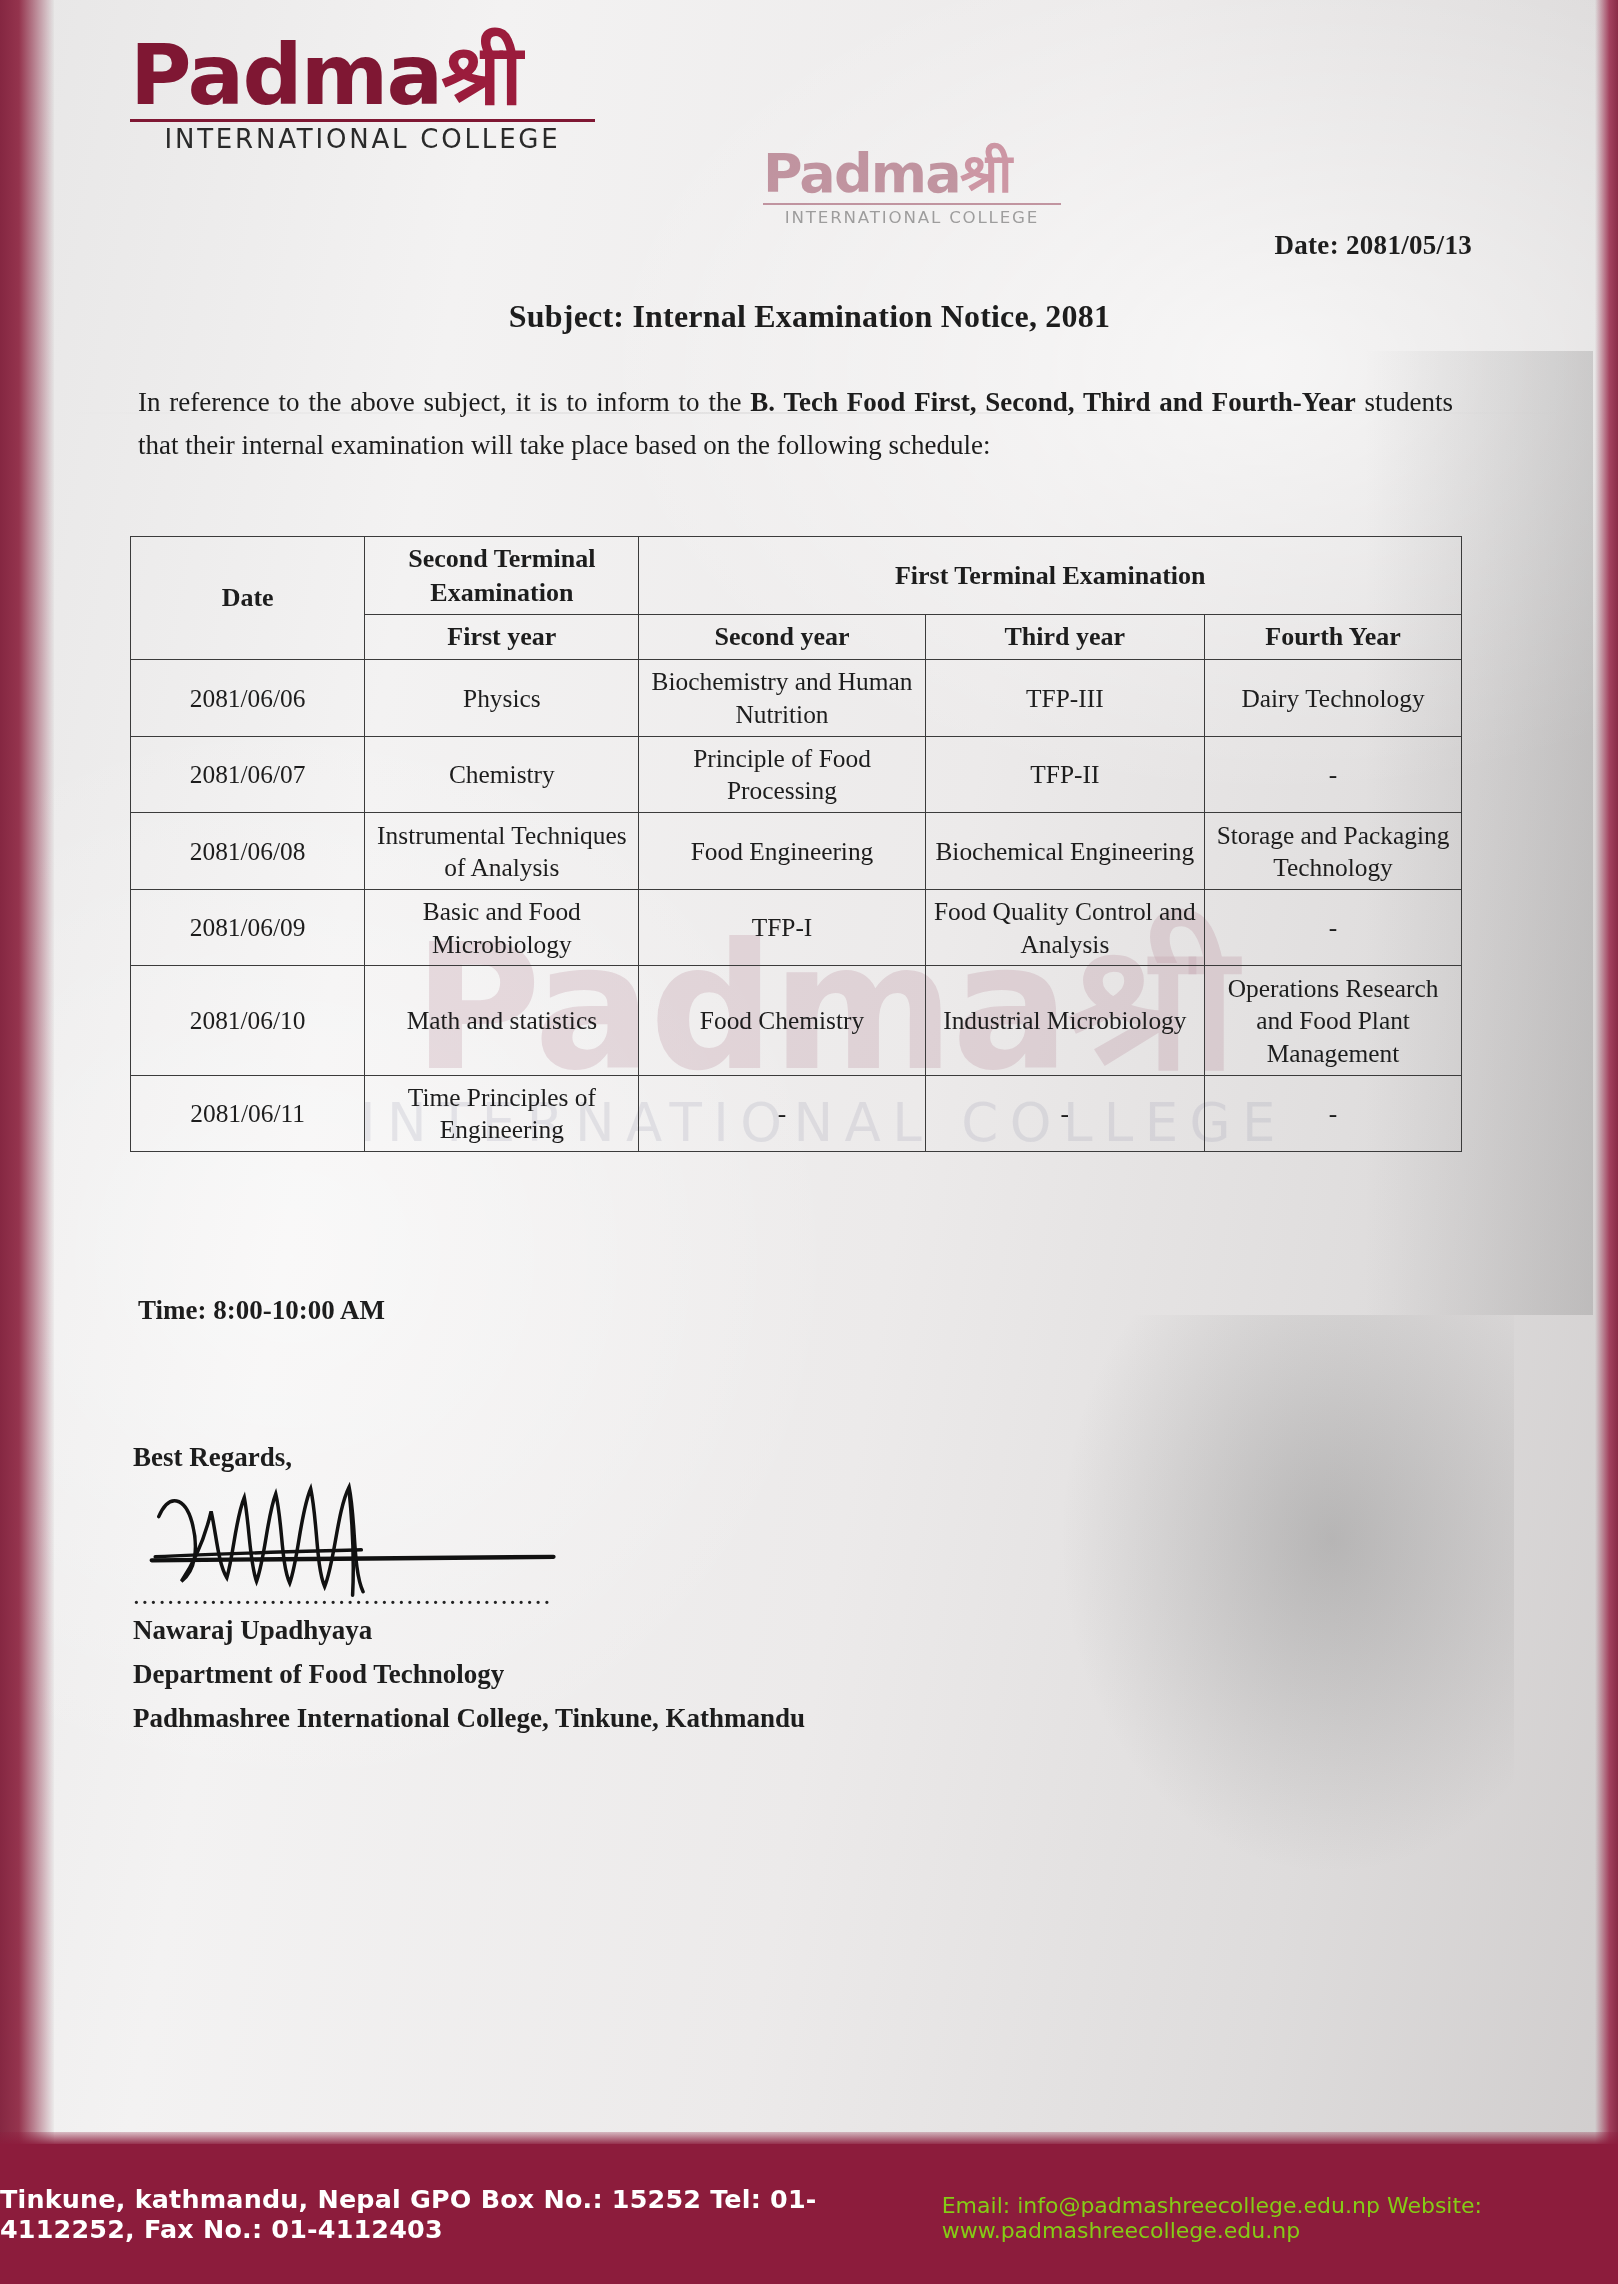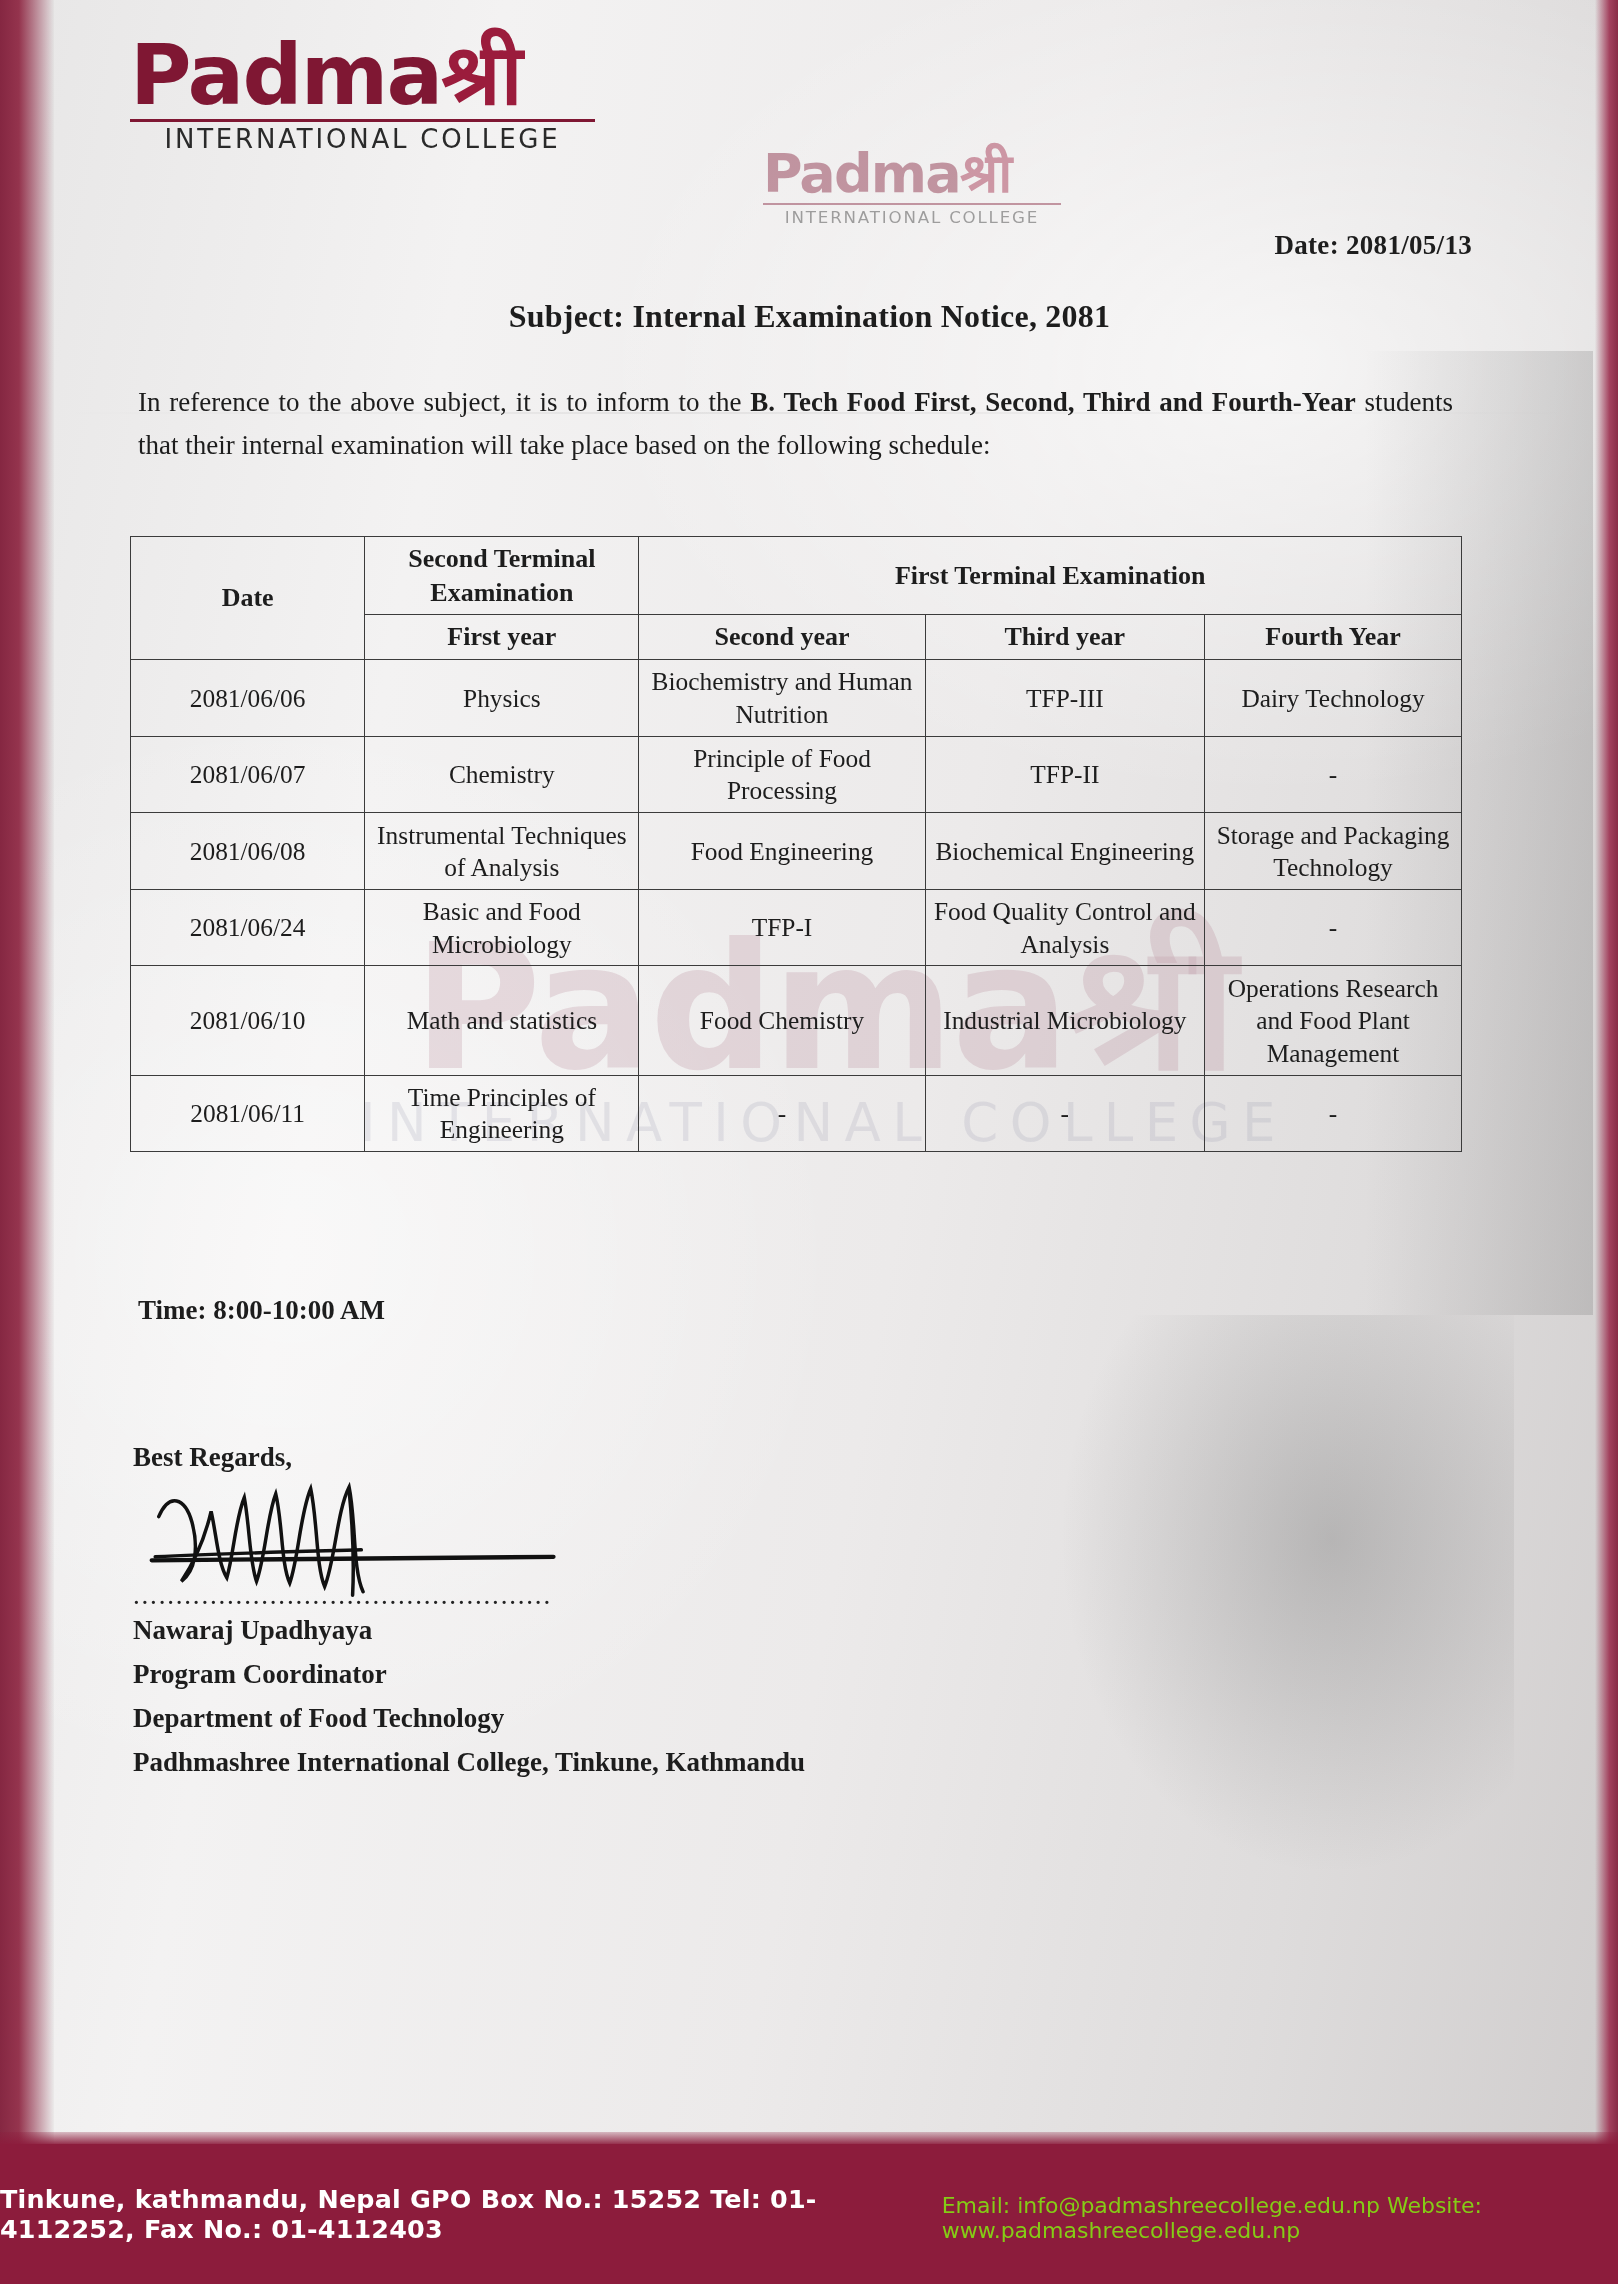--- a/index.html
+++ b/index.html
@@ -348,21 +348,21 @@
           <td>-</td>
         </tr>
         <tr>
           <td class="date-cell">2081/06/08</td>
           <td>Instrumental Techniques of Analysis</td>
           <td>Food Engineering</td>
           <td>Biochemical Engineering</td>
           <td>Storage and Packaging Technology</td>
         </tr>
         <tr>
-          <td class="date-cell">2081/06/24</td>
+          <td class="date-cell">2081/06/09</td>
           <td>Basic and Food Microbiology</td>
           <td>TFP-I</td>
           <td>Food Quality Control and Analysis</td>
           <td>-</td>
         </tr>
         <tr>
           <td class="date-cell">2081/06/10</td>
           <td>Math and statistics</td>
           <td>Food Chemistry</td>
           <td>Industrial Microbiology</td>
@@ -389,21 +389,20 @@
           <path d="M18 50 C 30 22, 48 28, 56 56 C 64 86, 60 112, 44 124 C 56 106, 70 78, 78 44 C 84 70, 86 104, 96 120 C 104 92, 106 52, 116 28 C 122 60, 122 102, 130 124 C 140 96, 142 50, 152 24 C 160 58, 158 104, 168 126 C 178 98, 180 46, 192 18 C 200 56, 198 106, 208 130 C 220 100, 222 44, 236 16 C 244 56, 240 110, 252 136"></path>
           <path d="M14 96 C 90 92, 180 90, 250 88"></path>
           <path d="M10 100 L 470 96" stroke-width="5"></path>
           <path d="M236 20 C 240 60, 242 100, 240 140" stroke-width="4"></path>
         </g>
       </svg>
       <div class="dots">.................................................</div>
     </div>
     <div class="sig-lines">
       <div>Nawaraj Upadhyaya</div>
-      <div>Program Coordinator</div>
       <div>Department of Food Technology</div>
       <div>Padhmashree International College, Tinkune, Kathmandu</div>
     </div>
   </div>
 
   <div class="footer-top-edge"></div>
   <div class="footer">
     <div class="f1">Tinkune, kathmandu, Nepal GPO Box No.: 15252 Tel: 01-4112252, Fax No.: 01-4112403</div>
     <div class="f2">Email: info@padmashreecollege.edu.np  Website: www.padmashreecollege.edu.np</div>
   </div>

